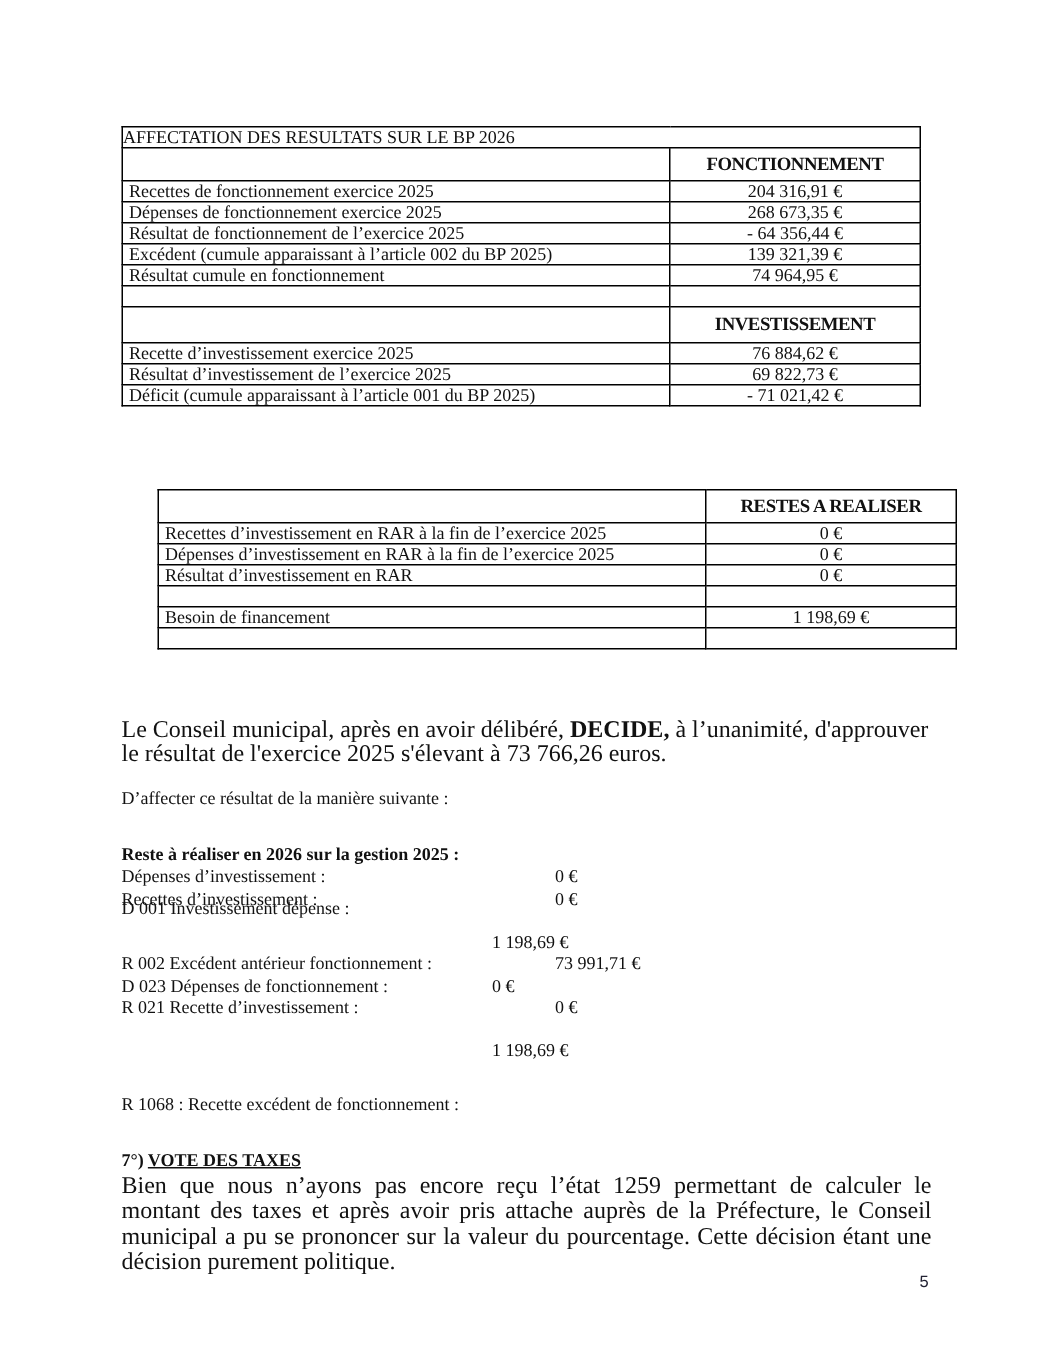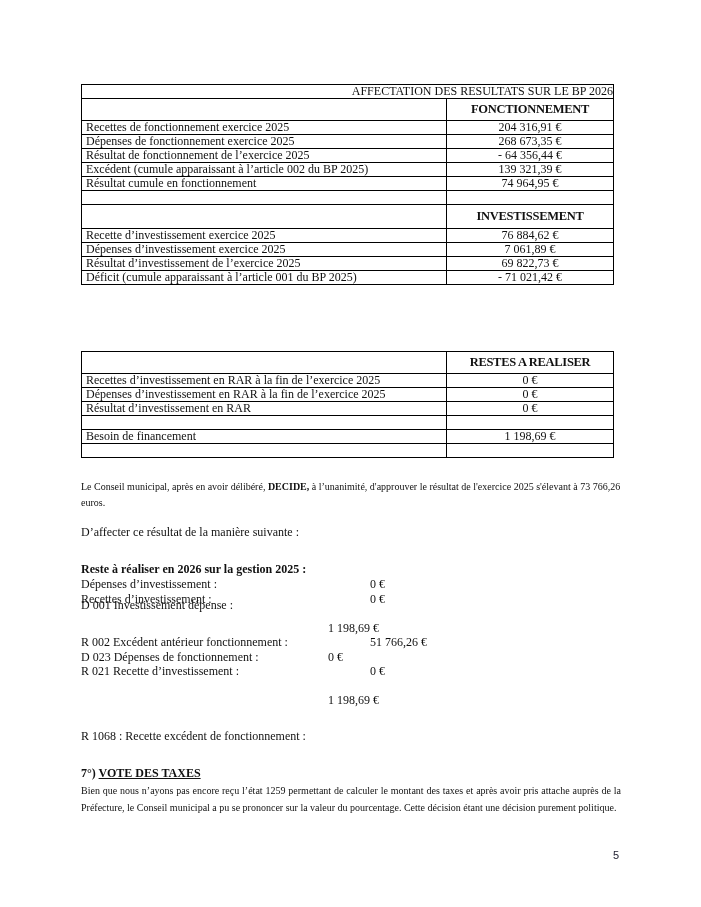--- a/index.html
+++ b/index.html
@@ -11,25 +11,25 @@
     table.fin {
       position: absolute; left: 81px; width: 532px;
       border-collapse: collapse; table-layout: fixed;
       font-size: 12px; line-height: 13px;
     }
     table.fin td {
       border: 1px solid #000; padding: 0 0 0 4px; height: 13px;
       white-space: nowrap; overflow: hidden; vertical-align: middle;
     }
     table.fin td.val { text-align: center; padding: 0; }
-    table.fin td.title { text-align: right; padding: 0; }
+    table.fin td.title { text-align: left; padding: 0; }
     table.fin td.head { font-weight: bold; text-align: center; padding: 4px; font-size: 12.5px; letter-spacing: -0.3px; }
     table.fin col.c1 { width: 365px; }
     table.fin col.c2 { width: 167px; }
-    .para { position: absolute; left: 81px; width: 540px; line-height: 16px; font-size: 10px; }
+    .para { position: absolute; left: 81px; width: 540px; line-height: 16px; font-size: 16px; }
     .line { position: absolute; left: 81px; font-size: 12px; line-height: 14px; white-space: nowrap; }
     .vl { position: absolute; font-size: 12px; line-height: 14px; white-space: nowrap; }
     .bold { font-weight: bold; }
     .section-title { font-weight: bold; }
     .section-title u { text-decoration: underline; }
     .page-num { position: absolute; left: 613px; top: 849px; font-family: "Liberation Sans", "DejaVu Sans", sans-serif; font-size: 11px; color: #223; }
   </style>
 </head>
 <body>
 
@@ -72,35 +72,31 @@
   </tr>
   <tr>
     <td style="height:15px;"></td>
     <td class="head" style="height:15px;margin-left:16px;">INVESTISSEMENT</td>
   </tr>
   <tr>
     <td>Recette d’investissement exercice 2025</td>
     <td class="val">76 884,62 €</td>
   </tr>
   <tr>
-    <td>Dépenses d’investissement exercice 2025</td>
-    <td class="val">7 061,89 €</td>
-  </tr>
-  <tr>
     <td>Résultat d’investissement de l’exercice 2025</td>
     <td class="val">69 822,73 €</td>
   </tr>
   <tr>
     <td>Déficit (cumule apparaissant à l’article 001 du BP 2025)</td>
     <td class="val">- 71 021,42 €</td>
   </tr>
 </tbody>
   </table>
 
-<table class="fin" style="top:351px;">
+<table class="fin" style="top:326px;margin-left:24px;">
   <colgroup>
       <col class="c1">
       <col class="c2">
     </colgroup>
   <tbody>
       <tr>
     <td></td>
     <td class="head">RESTES A REALISER</td>
   </tr>
   <tr>
@@ -141,21 +137,21 @@
 <div class="line" style="top:577px;">Dépenses d’investissement :</div>
 <div class="vl" style="top:577px; left:370px;">0 €</div>
 
 <div class="line" style="top:592px;">Recettes d’investissement :</div>
 <div class="vl" style="top:592px; left:370px;">0 €</div>
 
 <div class="line" style="top:598px;text-align:right;">D 001 Investissement dépense :</div>
 <div class="vl" style="top:621px; left:328px;">1 198,69 €</div>
 
 <div class="line" style="top:635px;">R 002 Excédent antérieur fonctionnement :</div>
-<div class="vl" style="top:635px; left:370px;">51 766,26 €</div>
+<div class="vl" style="top:635px; left:370px;">73 991,71 €</div>
 
 <div class="line" style="top:650px;">D 023 Dépenses de fonctionnement :</div>
 <div class="vl" style="top:650px; left:328px;">0 €</div>
 
 <div class="line" style="top:664px;">R 021 Recette d’investissement :</div>
 <div class="vl" style="top:664px; left:370px;">0 €</div>
 
 <div class="line" style="top:693px;margin-top:36px;">R 1068 : Recette excédent de fonctionnement :</div>
 <div class="vl" style="top:693px; left:328px;">1 198,69 €</div>
 

